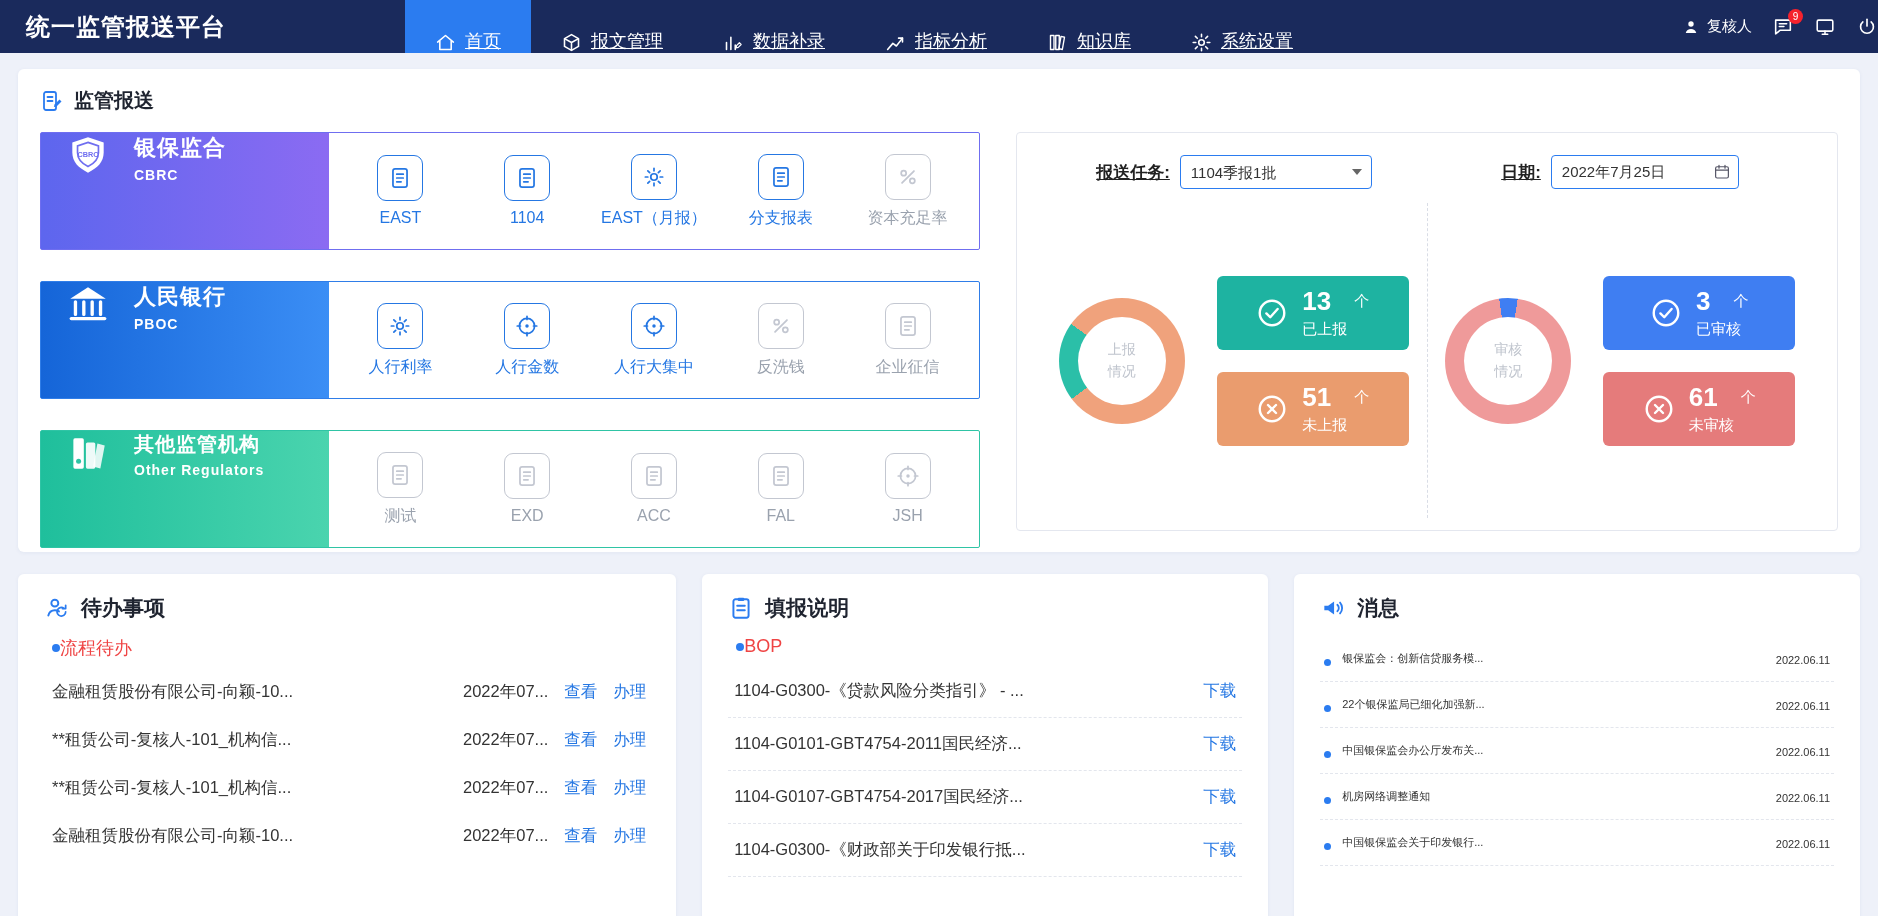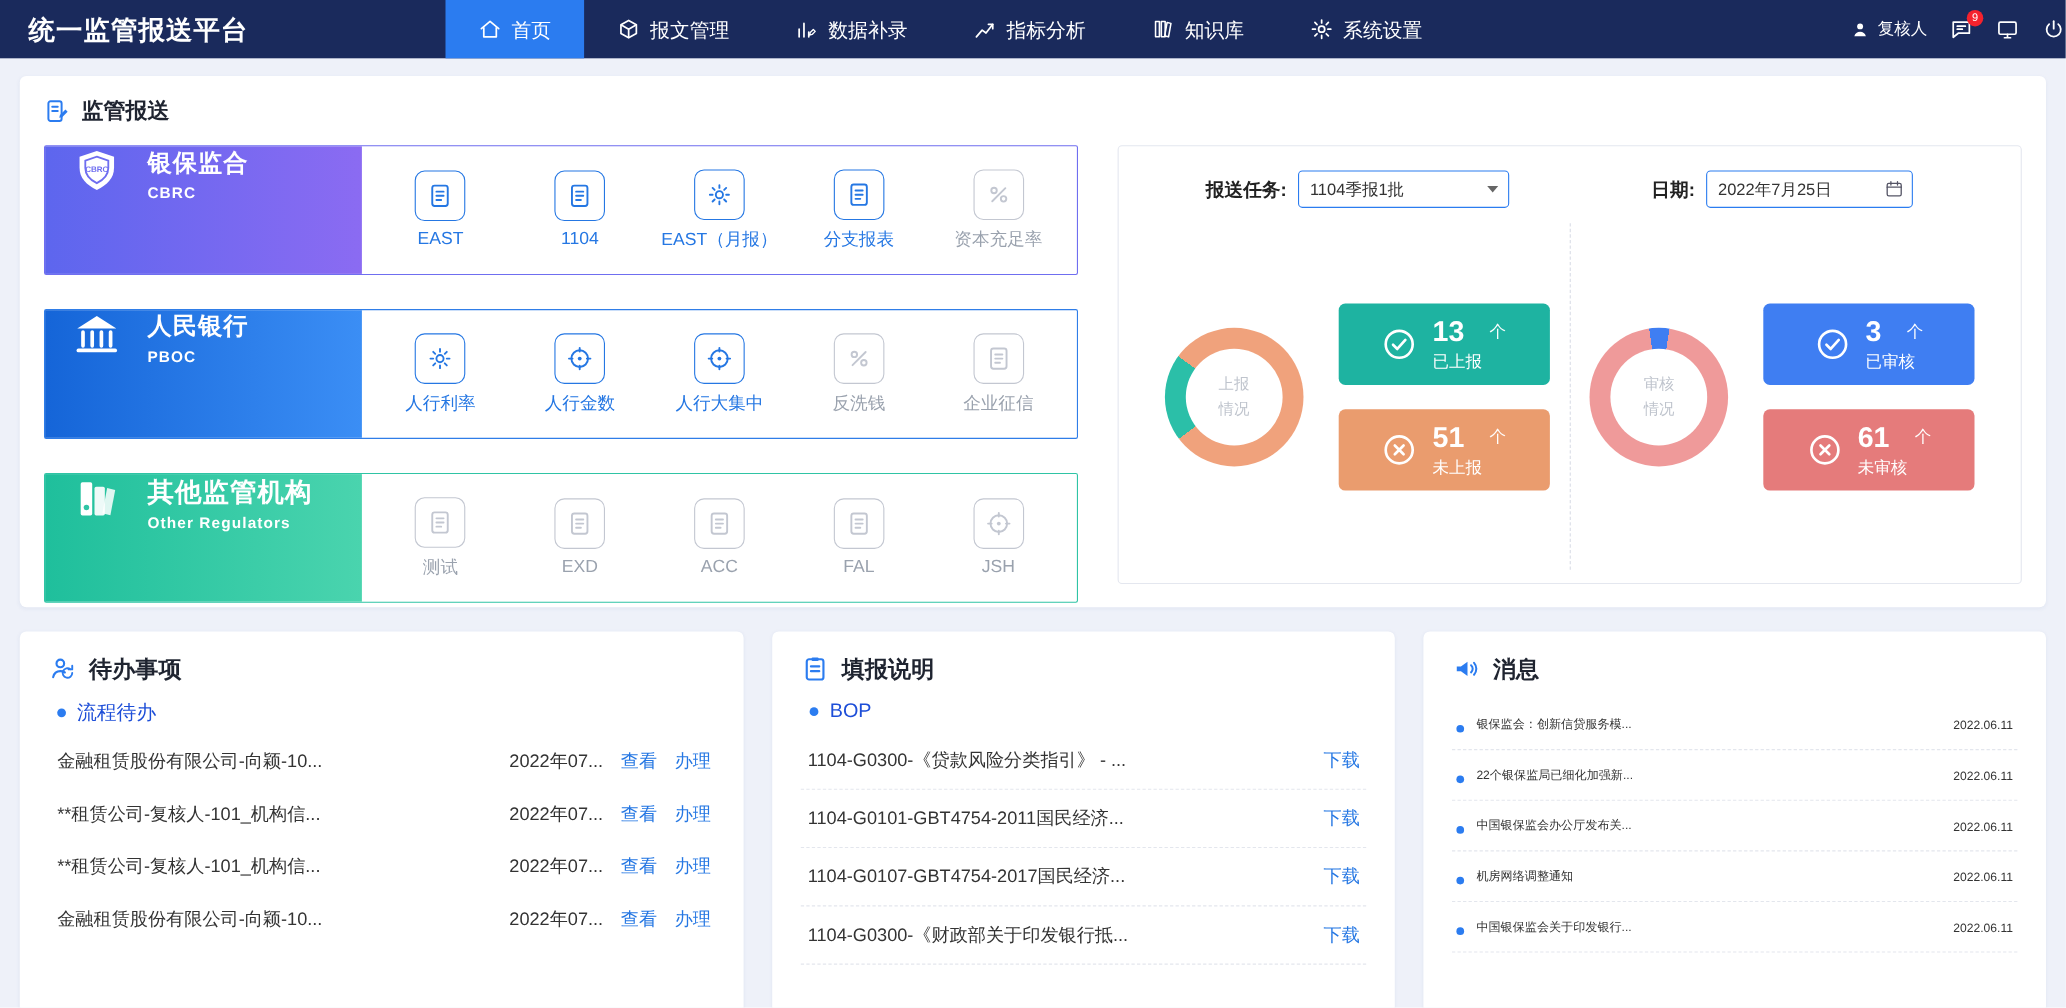--- a/index.html
+++ b/index.html
@@ -14,22 +14,22 @@
   .navbar {
     height: 53px; background: var(--navbar-bg, #1a2a5c);
     display: flex; align-items: stretch; color: #fff;
   }
   .nav-title {
     width: 405px; display: flex; align-items: center;
     padding-left: 26px; font-size: 24px; font-weight: bold; letter-spacing: 1px;
   }
   .nav-items { display: flex; }
   .nav-item {
-    display: flex; align-items: flex-start; gap: 9px;
-    padding: 16px 30px; font-size: 18px; cursor: pointer; white-space: nowrap;
+    display: flex; align-items: flex-end; gap: 9px;
+    padding: 0 30px; font-size: 18px; cursor: pointer; white-space: nowrap; text-decoration: underline;
   }
   .nav-item.active { background: var(--nav-active, #2b7cf0); }
   .nav-item svg { width: 21px; height: 21px; }
   .nav-right { margin-left: auto; display: flex; align-items: center; gap: 20px; }
   .nav-user { display: flex; align-items: center; gap: 7px; font-size: 15px; cursor: pointer; }
   .nav-user svg { width: 18px; height: 18px; }
   .icon-btn { position: relative; cursor: pointer; display: flex; }
   .icon-btn svg { width: 22px; height: 22px; }
   .badge {
     position: absolute; top: -7px; right: -9px; background: var(--badge-red, #f5222d);
@@ -61,37 +61,37 @@
   .reg-banner {
     width: 288px; display: flex; gap: 23px;
     padding-left: 24px; color: #fff; flex-shrink: 0;
   }
   .cbrc  .reg-banner { background: linear-gradient(90deg, var(--cbrc-g1, #5d66ee), var(--cbrc-g2, #8b6bf2)); }
   .pboc  .reg-banner { background: linear-gradient(90deg, var(--pboc-g1, #1565d8), var(--pboc-g2, #3b8ef5)); }
   .other .reg-banner { background: linear-gradient(90deg, var(--other-g1, #1fbf9c), var(--other-g2, #4ad4ae)); }
   .reg-banner svg { width: 46px; height: 46px; flex-shrink: 0; }
   .bname { font-size: 22px; font-weight: bold; letter-spacing: 1px; }
   .bsub  { font-size: 14px; font-weight: bold; letter-spacing: 1px; margin-top: 4px; }
-  .other .bname { font-size: 24px; }
+  .other .bname { font-size: 20px; }
   .reg-items { flex: 1; display: flex; align-items: center; justify-content: space-around; padding: 0 8px; }
   .reg-item { text-align: center; width: 112px; cursor: pointer; }
   .reg-item .ibox {
     width: 46px; height: 46px; margin: 0 auto 8px; border-radius: 9px;
     border: 1.5px solid currentColor; display: grid; place-items: center;
   }
   .reg-item .glyph { width: 26px; height: 26px; }
   .reg-item .ilabel { font-size: 16px; white-space: nowrap; }
   .reg-item.active  { color: var(--accent, #2577e3); }
   .reg-item.active .ilabel { color: var(--accent, #2577e3); }
   .reg-item.disabled { color: #c3c7d1; cursor: default; }
   .reg-item.disabled .ilabel { color: #9aa2ae; }
 
   
   .stats-panel { flex: 1; border: 1px solid #e4e7ef; border-radius: 4px; padding: 22px 24px 12px; display: flex; flex-direction: column; }
-  .controls { display: flex; margin-bottom: 14px; }
+  .controls { display: flex; margin-bottom: 14px; text-decoration: underline; }
   .ctrl-half { flex: 1; display: flex; justify-content: center; align-items: center; gap: 10px; }
   .ctrl-label { font-size: 17px; font-weight: bold; color: #222; }
   .select-wrap { position: relative; }
   .select-wrap select {
     width: 192px; height: 34px; border: 1px solid var(--nav-active, #2b7cf0); border-radius: 4px;
     font-size: 15px; padding: 0 26px 0 10px; appearance: none; -webkit-appearance: none;
     background: #fff; color: #333; font-family: inherit;
   }
   .select-wrap::after {
     content: ""; position: absolute; right: 10px; top: 14px; pointer-events: none;
@@ -135,21 +135,21 @@
   .card {
     background: #fff; border-radius: 6px; padding: 20px 26px; height: 420px;
     box-shadow: 0 1px 4px rgba(31,60,136,.06); overflow: hidden;
   }
   .card.todo { flex: 1.18; }
   .card.inst { flex: 1; }
   .card.msgs { flex: 1; }
   .card-header { display: flex; align-items: center; gap: 11px; margin-bottom: 14px; }
   .card-header svg { width: 26px; height: 26px; }
   .card-title { font-size: 21px; font-weight: bold; color: #1f2430; }
-  .section-label { display: flex; align-items: center; gap: 10px; font-size: 18px; color: #1d4ed8; margin: 8px 0 8px 8px; }
+  .section-label { display: flex; align-items: center; font-size: 18px; color: #ef4444; margin: 8px 0 8px 8px; }
   .dot { width: 8px; height: 8px; border-radius: 50%; background: var(--nav-active, #2b7cf0); flex-shrink: 0; }
 
   .todo-row { display: flex; align-items: center; gap: 14px; padding: 13px 4px 13px 8px; font-size: 16.5px; color: #333; }
   .todo-name { flex: 1; white-space: nowrap; overflow: hidden; text-overflow: ellipsis; }
   .todo-date { white-space: nowrap; }
   .link { color: var(--accent, #2577e3); cursor: pointer; white-space: nowrap; }
   .todo-row .link { margin-left: 2px; }
 
   .inst-row {
     display: flex; align-items: center; justify-content: space-between; gap: 16px;

